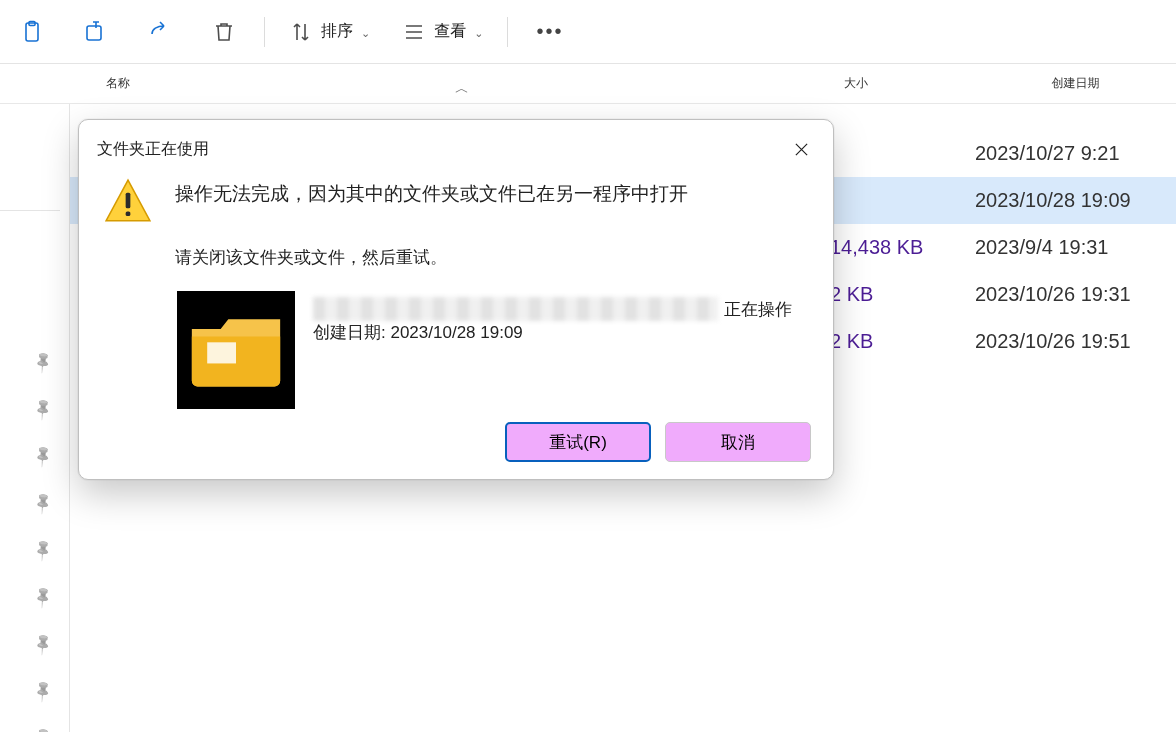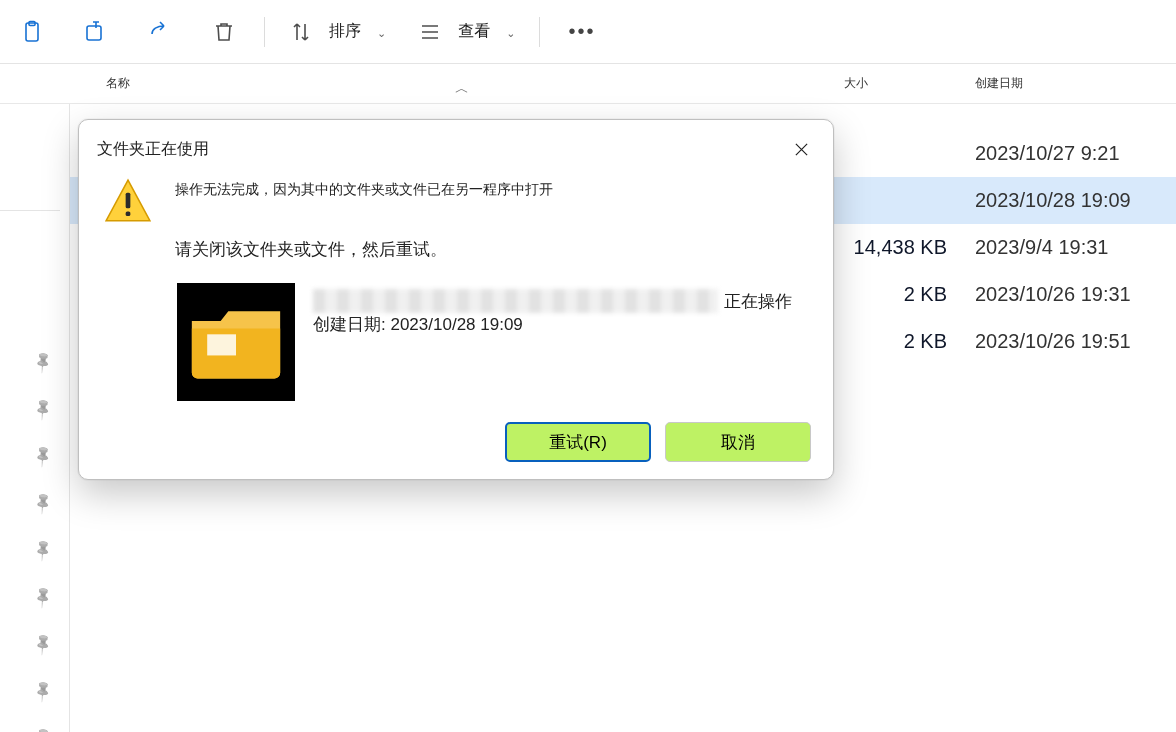--- a/index.html
+++ b/index.html
@@ -34,21 +34,21 @@
   .tb-btn.gray { color: #5a5a5a; }
   .tb-sep {
     width: 1px;
     height: 30px;
     background: #dcdcdc;
     margin: 0 8px;
   }
   .tb-combo {
     display: flex;
     align-items: center;
-    gap: 16px;
+    gap: 8px;
     height: 56px;
     padding: 0 16px;
     cursor: pointer;
     color: #222;
     font-size: 16px;
   }
   .chev { font-size: 11px; color: #666; position: relative; top: 2px;}
   .dots { font-size: 20px; letter-spacing: 2px; color: #444; padding: 0 20px; cursor: pointer;}
 
   
@@ -67,21 +67,21 @@
     height: 40px;
     border-bottom: 1px solid #e8e8e8;
   }
   .col {
     font-size: 12px;
     color: #333;
     padding-left: 16px;
   }
   .col.name  { width: 830px; padding-left: 106px; }
   .col.size  { width: 135px; padding-left: 14px; }
-  .col.date  { width: 211px; padding-left: 10px; }
+  .col.date  { width: 211px; padding-left: 10px; text-align: center; }
 
   
   .gutter {
     position: absolute;
     left: 0;
     top: 104px;
     width: 70px;
     border-right: 1px solid #e4e4e4;
     height: 628px;
   }
@@ -110,21 +110,21 @@
     top: 130px;
   }
   .filerow {
     height: 47px;
     display: flex;
     align-items: center;
   }
   .filerow.sel { background: #d8e9fb; }
   .fcell { font-size: 20px; }
   .fcell.name { width: 760px; }
-  .fcell.size { width: 135px; text-align: right; padding-right: 18px; color: #0f172a;}
+  .fcell.size { width: 135px; padding-right: 18px; color: #4c1d95;}
   .fcell.date { width: 210px; padding-left: 10px; color: #333;}
 
   
   .dialog {
     position: absolute;
     left: 78px;
     top: 119px;
     width: 756px;
     height: 361px;
     background: #fff;
@@ -146,21 +146,21 @@
     font-size: 18px; cursor: pointer;
   }
   .dlg-body {
     display: flex;
     align-items: flex-start;
     padding: 8px 24px 0 24px;
     gap: 22px;
   }
   .warn-icon svg { width: 50px; height: 50px; }
   .dlg-text { flex: 1; }
-  .dlg-text .l1 { font-size: 14px; margin-top: 4px; }
+  .dlg-text .l1 { font-size: 19px; margin-top: 4px; }
   .dlg-text .l2 { font-size: 17px; margin-top: 39px; }
   .detail {
     display: flex;
     align-items: flex-start;
     gap: 18px;
     margin: 22px 0 0 98px;
   }
   .thumb {
     width: 118px; height: 118px;
     background: #000;
@@ -179,21 +179,21 @@
     position: absolute;
     right: 22px;
     bottom: 17px;
     display: flex;
     gap: 14px;
   }
   .btn {
     width: 146px; height: 40px;
     border: 1px solid #c8c8c8;
     border-radius: 5px;
-    background: #bef264;
+    background: #f0abfc;
     font-size: 17px;
     cursor: pointer;
   }
   .btn.primary { border: 2px solid #0860bd; }
 
   
   .ic { width: 24px; height: 24px; }
 </style>
 </head>
 <body>

